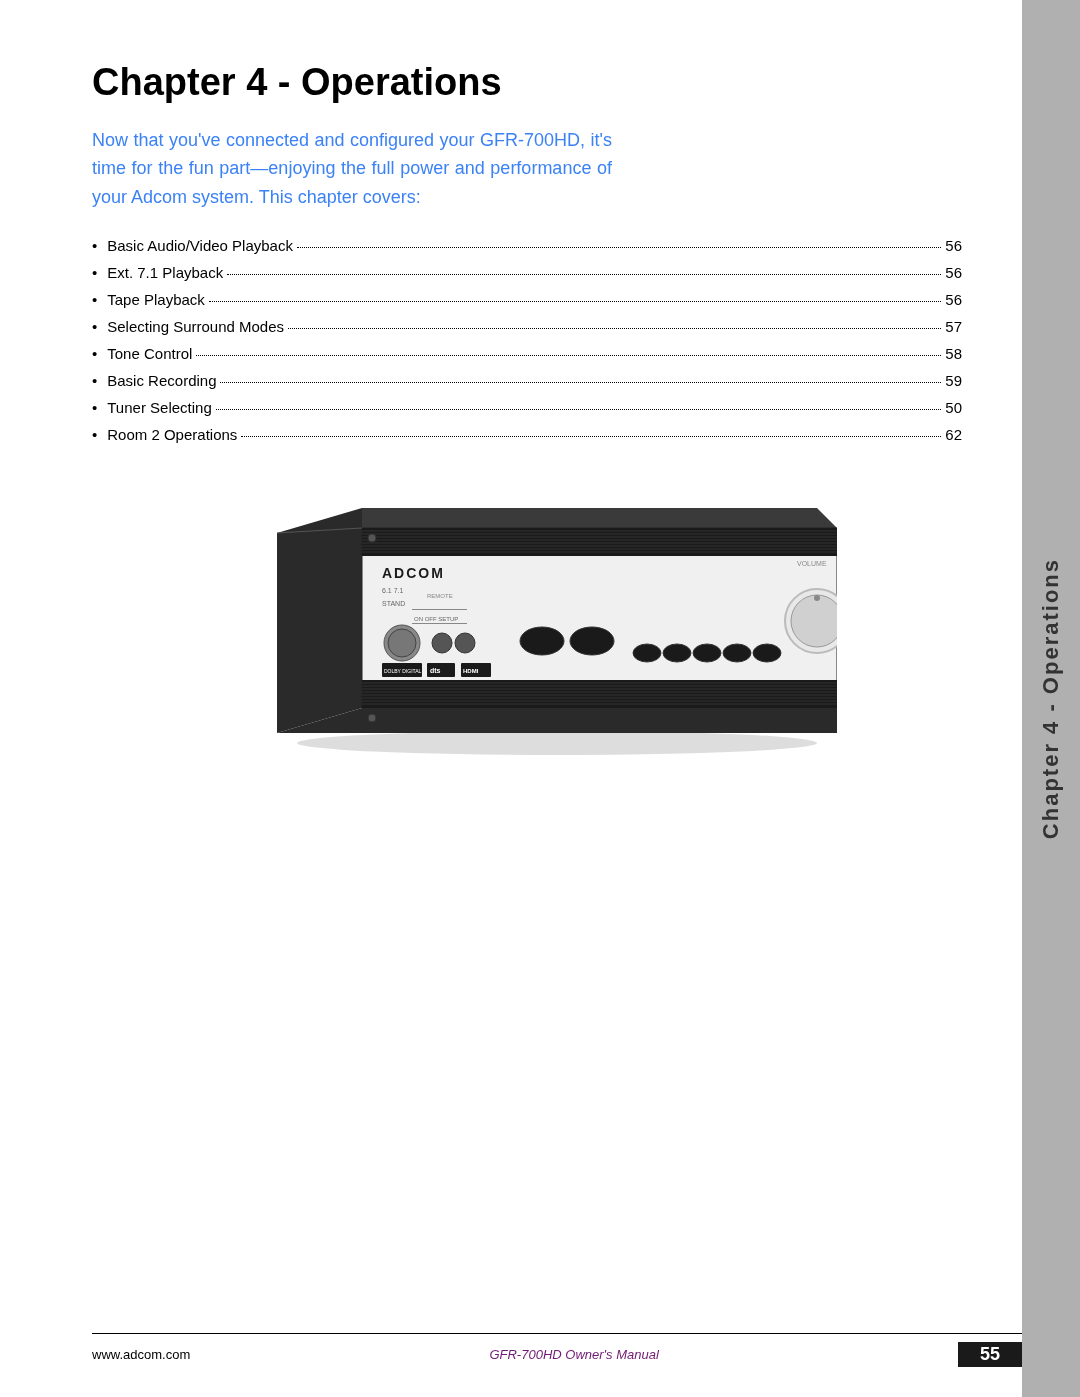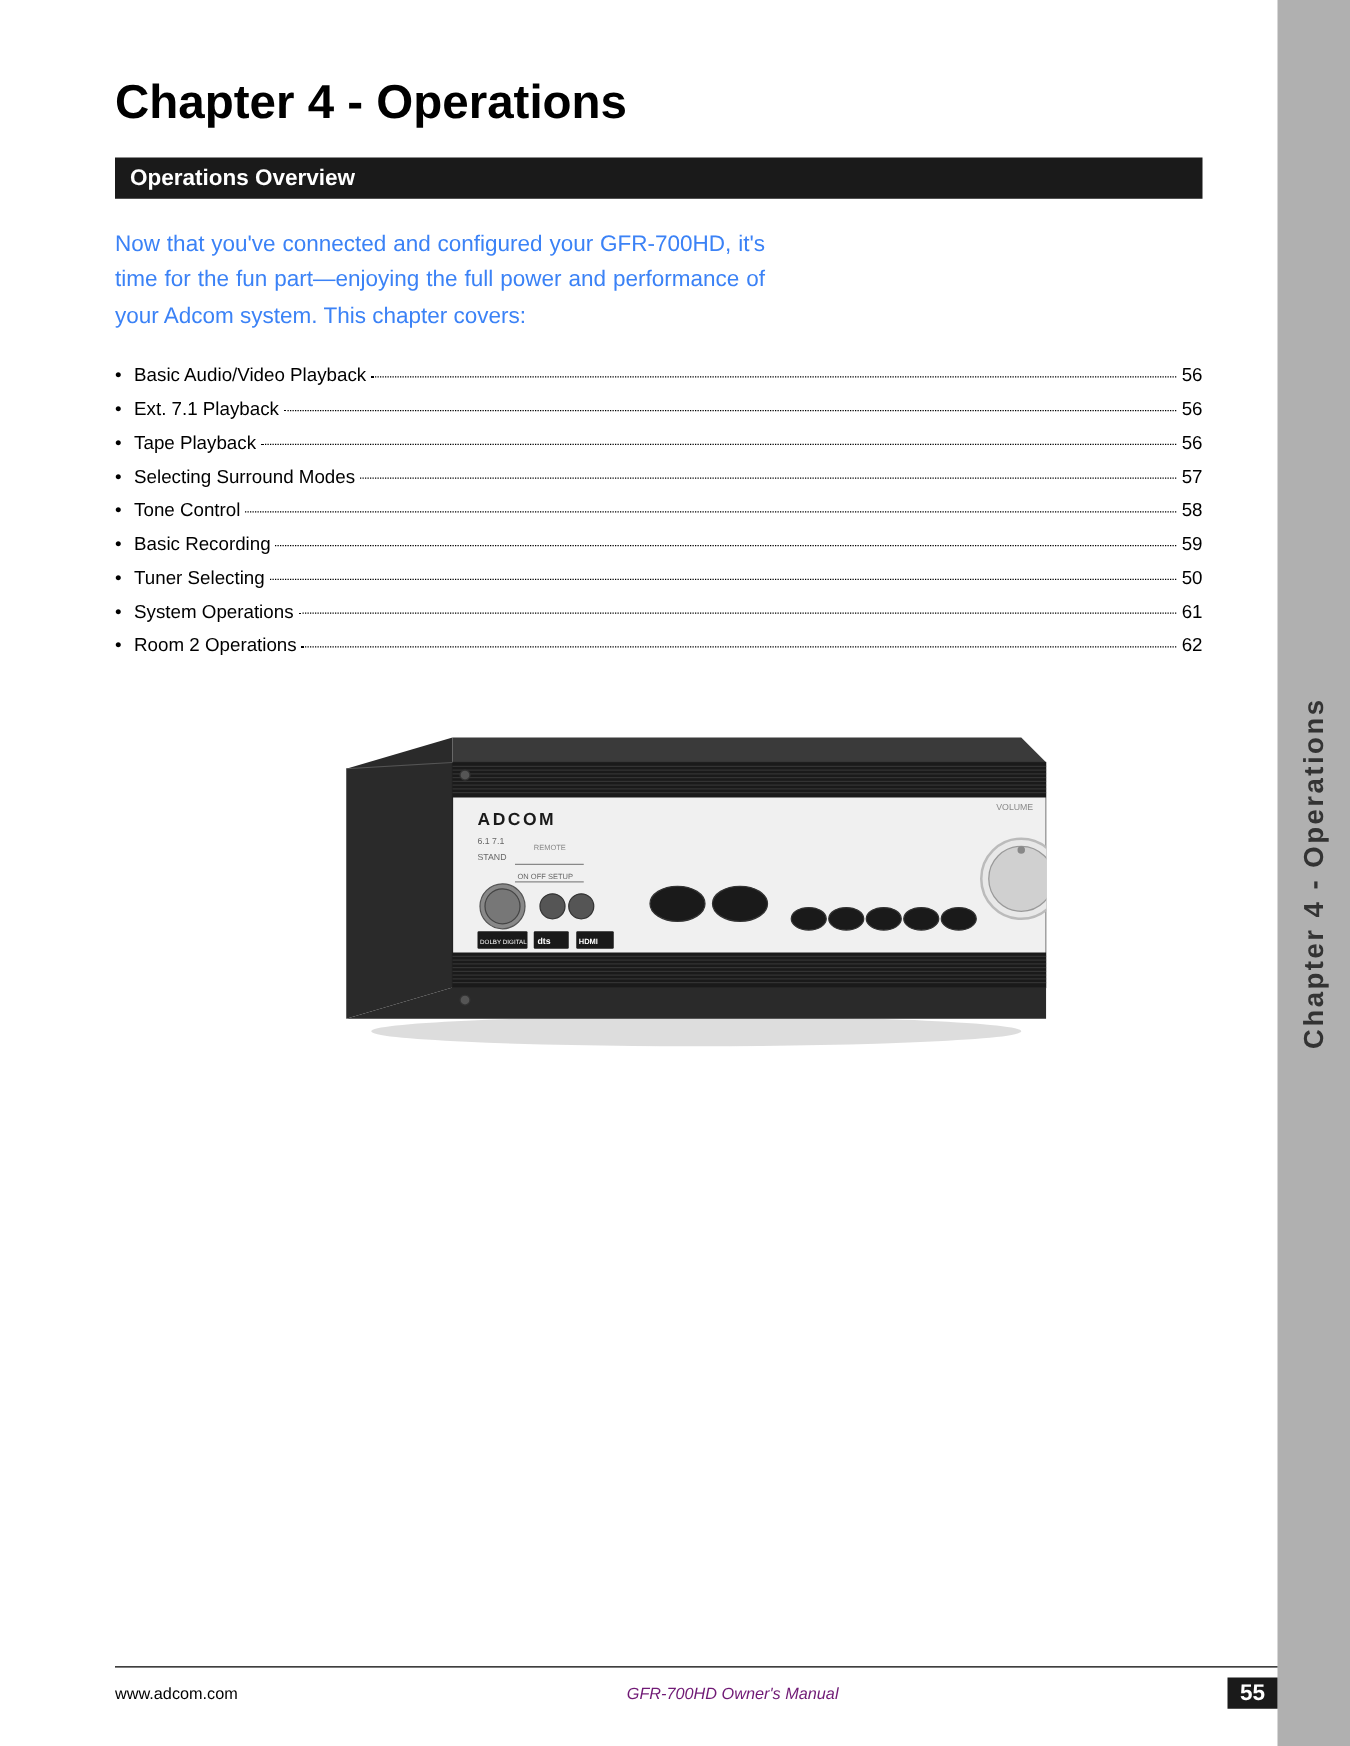--- a/index.html
+++ b/index.html
@@ -169,39 +169,38 @@
       color: #701a75;
     }
 
     .footer-right {
       font-family: Arial, Helvetica, sans-serif;
       font-size: 18px;
       font-weight: bold;
       color: #000000;
       background: #1a1a1a;
       color: #ffffff;
-      padding: 2px 10px;
+      padding: 2px 22px;
     }
   </style>
 </head>
 <body>
 
 <div class="page-container">
 
   <div class="right-tab">
     <span class="right-tab-text">Chapter 4 - Operations</span>
   </div>
 
   <div class="main-content">
 
     
     <h1 class="chapter-title">Chapter 4 - Operations</h1>
 
     
-    <div class="section-header">Operations Overview</div>
 
     
     <p class="body-text">Now that you've connected and configured your GFR-700HD, it's time for the fun part—enjoying the full power and performance of your Adcom system. This chapter covers:</p>
 
     
     <ul class="toc-list">
     <li>
           <span class="toc-item-text">
             <span>Basic Audio/Video Playback</span>
             <span class="toc-dots"></span>
@@ -241,27 +240,20 @@
             <span>Basic Recording</span>
             <span class="toc-dots"></span>
             <span class="toc-page">59</span>
           </span>
         </li>
         <li>
           <span class="toc-item-text">
             <span>Tuner Selecting</span>
             <span class="toc-dots"></span>
             <span class="toc-page">50</span>
-          </span>
-        </li>
-        <li>
-          <span class="toc-item-text">
-            <span>System Operations</span>
-            <span class="toc-dots"></span>
-            <span class="toc-page">61</span>
           </span>
         </li>
         <li>
           <span class="toc-item-text">
             <span>Room 2 Operations</span>
             <span class="toc-dots"></span>
             <span class="toc-page">62</span>
           </span>
         </li>
       </ul>

